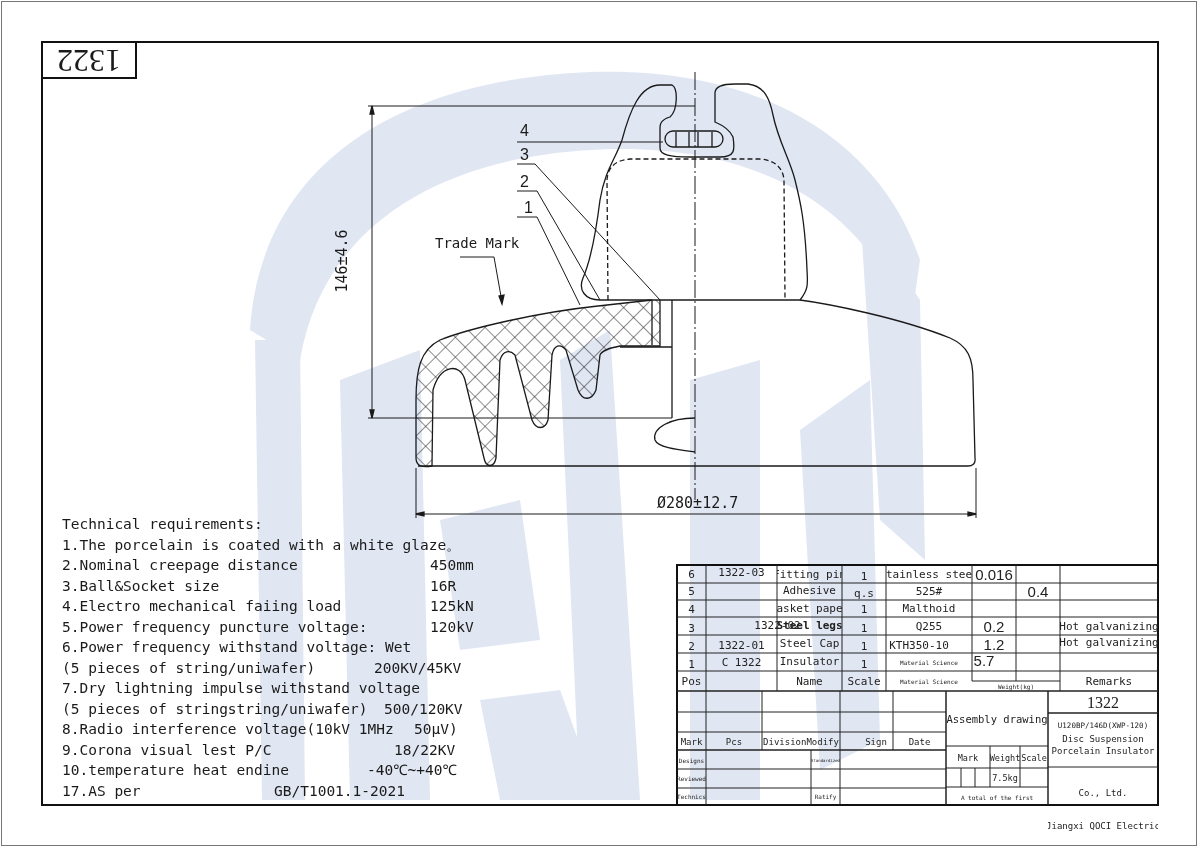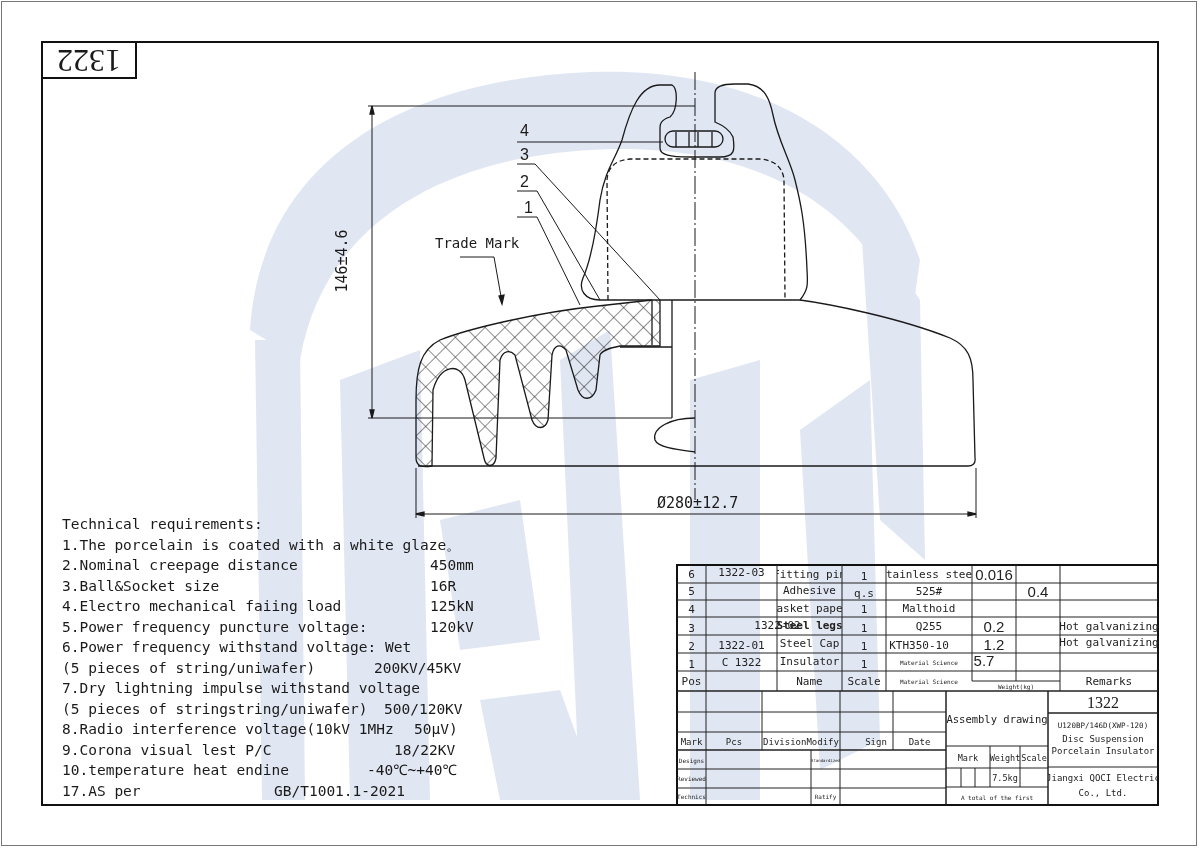--- a/index.html
+++ b/index.html
@@ -247,15 +247,15 @@
   <div class="cell" style="left:946px;top:708px;width:102px;height:22px;font-size:10.5px;">Assembly drawing</div>
   <div class="cell" style="left:946px;top:748px;width:44px;height:20px;font-size:8.5px;">Mark</div>
   <div class="cell" style="left:990px;top:748px;width:30px;height:20px;font-size:8.5px;">Weight</div>
   <div class="cell" style="left:1020px;top:748px;width:28px;height:20px;font-size:8.5px;">Scale</div>
   <div class="cell" style="left:990px;top:768px;width:30px;height:19px;font-size:8.5px;">7.5kg</div>
   <div class="cell tiny" style="left:946px;top:789px;width:102px;height:16px;">A total of the first</div>
   <div class="cell" style="left:1048px;top:692px;width:110px;height:21px;font-family:'Liberation Serif',serif;font-size:16px;">1322</div>
   <div class="cell" style="left:1048px;top:718px;width:110px;height:14px;font-size:7.5px;">U120BP/146D(XWP-120)</div>
   <div class="cell" style="left:1048px;top:732px;width:110px;height:13px;font-size:9px;">Disc Suspension</div>
   <div class="cell" style="left:1048px;top:744px;width:110px;height:13px;font-size:9px;">Porcelain Insulator</div>
-  <div class="cell" style="left:1048px;top:772px;width:110px;height:12px;font-size:9px;">Jiangxi QOCI Electric</div>
+  <div class="cell" style="left:1048px;top:820px;width:110px;height:12px;font-size:9px;">Jiangxi QOCI Electric</div>
   <div class="cell" style="left:1048px;top:787px;width:110px;height:12px;font-size:9px;">Co., Ltd.</div>
 </div>
 
 </body></html>

